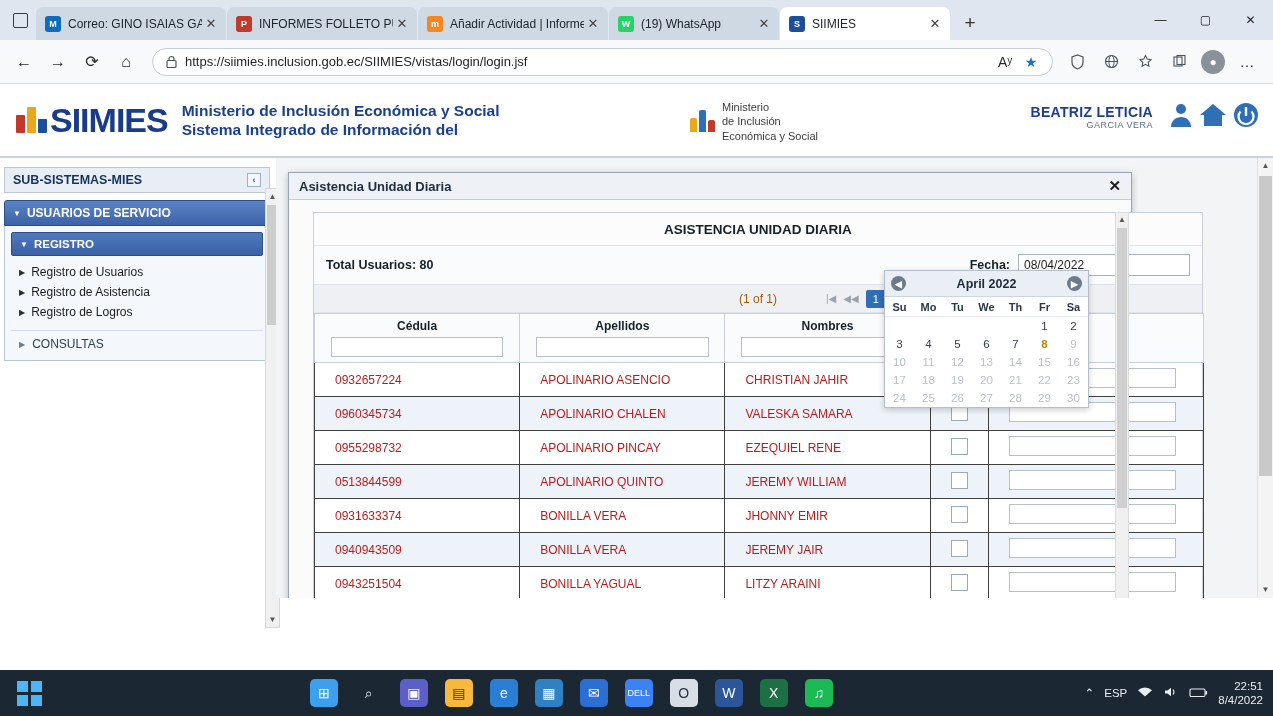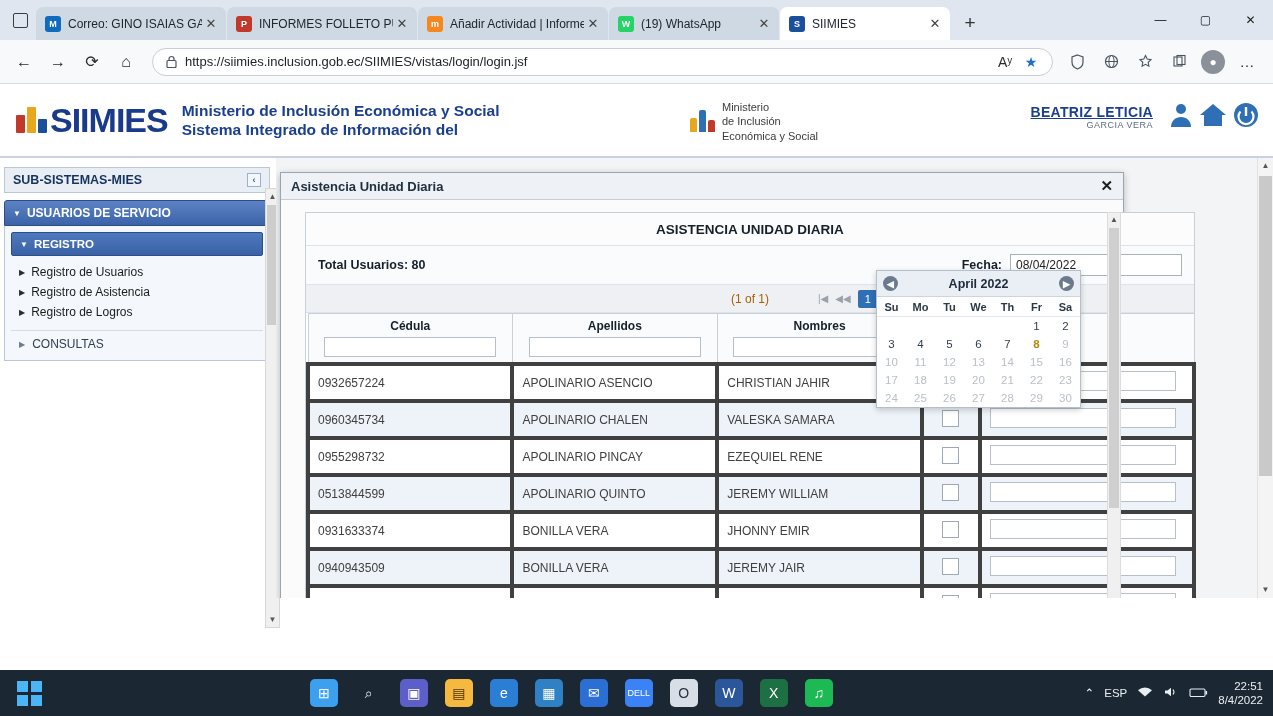--- a/index.html
+++ b/index.html
@@ -98,21 +98,21 @@
   .min-logo {
     position: absolute; left: 690px; top: 16px; display: flex; align-items: center;
     font-size: 11px; color: #3b3b3b; line-height: 1.3;
   }
   .min-logo .ppl { margin-right: 7px; display:flex; align-items:flex-end; gap:2px;}
   .min-logo .ppl span { display:block; border-radius: 2px 2px 0 0;}
   .header-user {
     position: absolute; right: 14px; top: 18px; display: flex; align-items: center;
   }
   .header-user .names { text-align: right; margin-right: 10px; }
-  .header-user .n1 { font-size: 14px; font-weight: bold; color: #1b3f8f; letter-spacing: .3px; text-decoration: underline;}
+  .header-user .n1 { font-size: 14px; font-weight: bold; color: #1b3f8f; letter-spacing: .3px;}
   .header-user .n2 { font-size: 9px; color: #5d6b7f; letter-spacing: .5px;}
   .hicon { margin-left: 6px; }
 
   
   .app-body { display: flex; height: 440px; background:#fff; }
 
   .sidebar { width: 276px; flex: 0 0 276px; position: relative; padding-top: 6px;}
   .side-title {
     margin: 3px 6px 0 4px; height: 26px; background: #e9eef5; border: 1px solid #bcc7d6;
     display: flex; align-items: center; padding: 0 8px; font-size: 12.5px; font-weight: bold;
@@ -168,21 +168,21 @@
   .main-area { flex: 1 1 auto; position: relative; background: #f3f4f6; overflow: hidden; }
   .bg-watermark {
     position: absolute; inset: 0; overflow: hidden; color: #e2e4e7;
   }
   .bg-letters {
     position: absolute; left: 20px; top: 30px; font-size: 13px; color: #1b3f8f;
     line-height: 42px;
   }
 
   .modal {
-    position: absolute; left: 4px; top: 14px; width: 844px; height: 478px;
+    position: absolute; left: 12px; top: 14px; width: 844px; height: 478px;
     background: #fbfbfb; border: 1px solid #9aa5b1; box-shadow: 0 2px 7px rgba(0,0,0,.25);
   }
   .modal-head {
     height: 27px; background: #eef1f5; border-bottom: 1px solid #c4ccd6;
     display: flex; align-items: center; padding: 0 10px; font-size: 13px; font-weight: bold;
     color: #20303f;
   }
   .modal-head .x { margin-left: auto; font-size: 15px; color: #1e1e1e; }
   .modal-body { position: relative; height: 451px; padding: 12px 14px 0 24px; }
 
@@ -220,21 +220,21 @@
   table.grid { width: 100%; border-collapse: collapse; }
   table.grid th {
     border: 1px solid #c9d0d9; background: #fafbfc; font-size: 12px; color: #15202b;
     font-weight: bold; padding: 5px 4px 3px; text-align: center;
   }
   table.grid th .filt {
     display: block; margin: 4px auto 2px; height: 20px; width: 88%;
     border: 1px solid #b7bfc9; background: #fff;
   }
   table.grid td {
-    border: 4px solid #404040; font-size: 12px; color: #404040; padding: 5px 8px;
+    border: 1px solid #404040; font-size: 12px; color: #b91c1c; padding: 5px 20px;
     height: 29px; white-space: nowrap;
   }
   table.grid tr.alt td { background: #eef3fa; }
   table.grid tr td.chk-cell { text-align: center; }
   .chkbox { width: 17px; height: 17px; border: 1px solid #9fa9b5; background: #fff; display:inline-block;}
   .obs-input { width: 96%; height: 20px; border: 1px solid #b7bfc9; background: #fff; display:inline-block;}
 
   .col-ced { width: 205px; }
   .col-ape { width: 205px; }
   .col-nom { width: 205px; }

